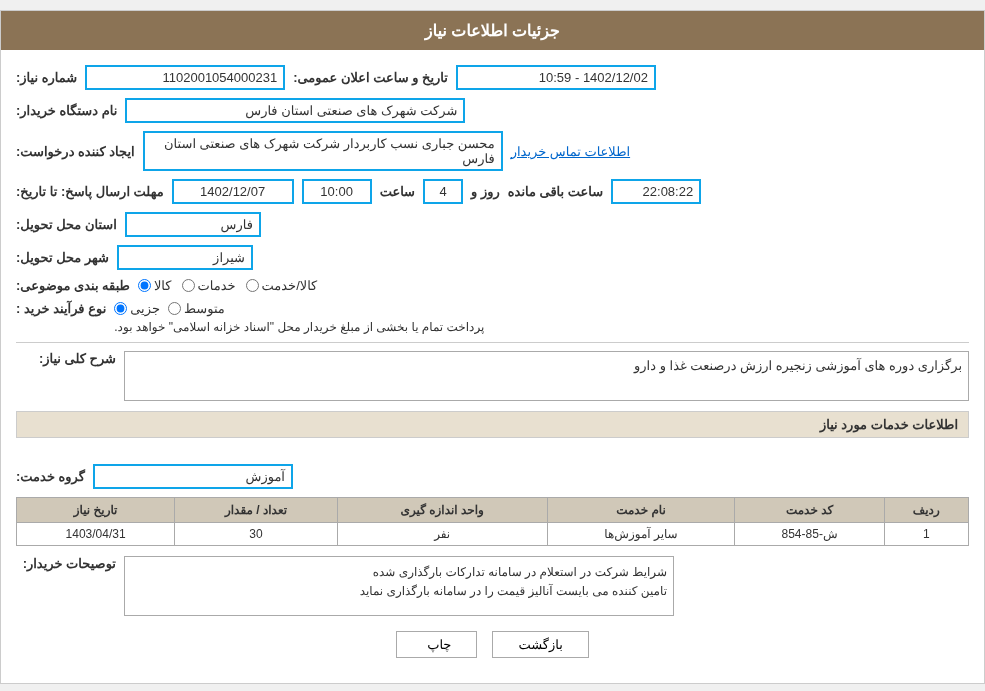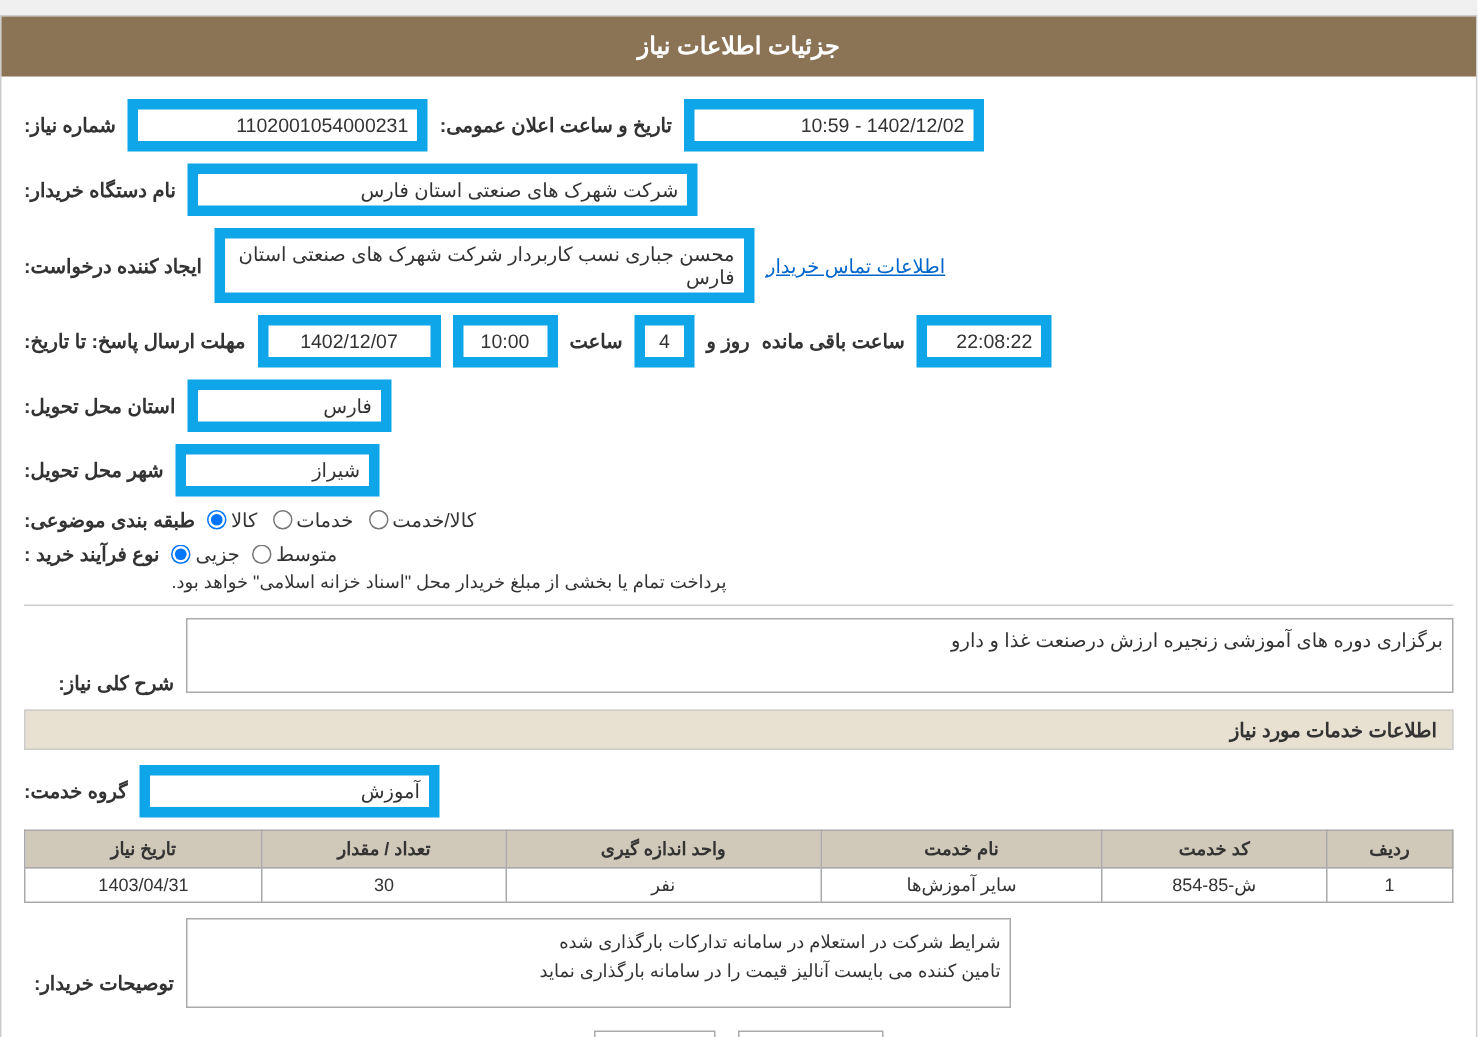--- a/index.html
+++ b/index.html
@@ -25,31 +25,31 @@
       font-weight: bold;
     }
     .content {
       padding: 15px;
     }
     .section-title {
       background: #e8e0d0;
       border: 1px solid #ccc;
       padding: 5px 10px;
       font-weight: bold;
-      margin-bottom: 10px;
+      margin-bottom: 26px;
       text-align: right;
     }
     .form-row {
       display: flex;
       align-items: center;
       margin-bottom: 8px;
       justify-content: flex-end;
     }
     .field-value {
-      border: 7px solid #0ea5e9;
+      border: 2px solid #0ea5e9;
       padding: 3px 6px;
       background: #fff;
       min-height: 22px;
     }
     .field-value-wide {
       width: 340px;
     }
     .field-value-medium {
       width: 200px;
     }
@@ -110,21 +110,20 @@
     .description-wrapper {
       display: flex;
       align-items: flex-start;
       margin-bottom: 10px;
       gap: 8px;
     }
     .description-label {
       font-weight: bold;
       white-space: nowrap;
       min-width: 100px;
-      margin-top: 36px;
     }
     .table-container {
       width: 100%;
       margin-bottom: 10px;
     }
     table {
       width: 100%;
       border-collapse: collapse;
       font-size: 12px;
     }

